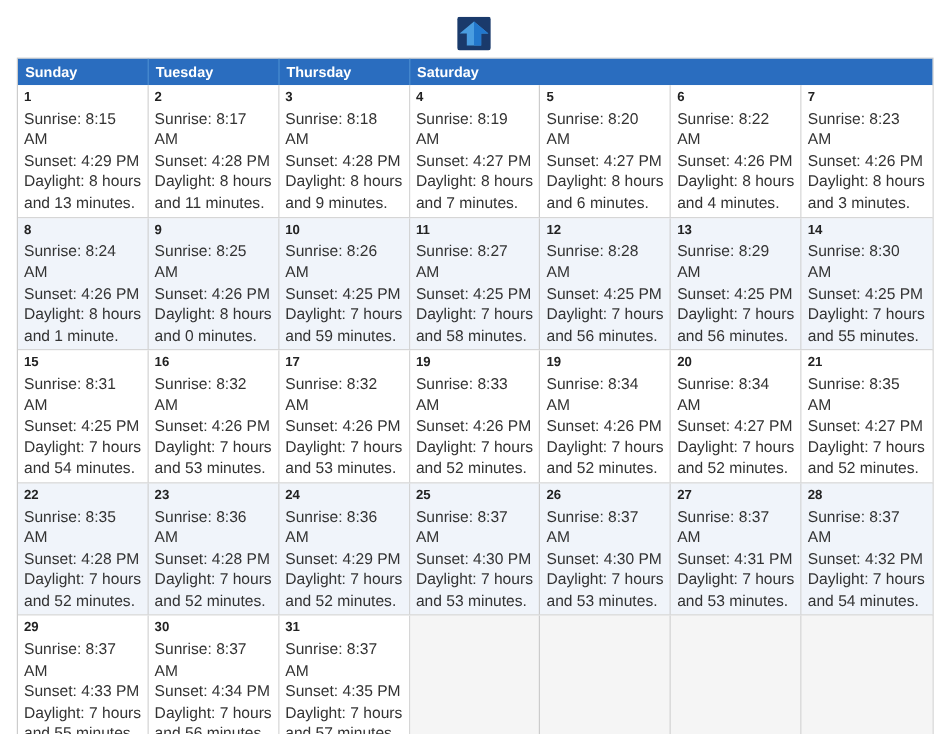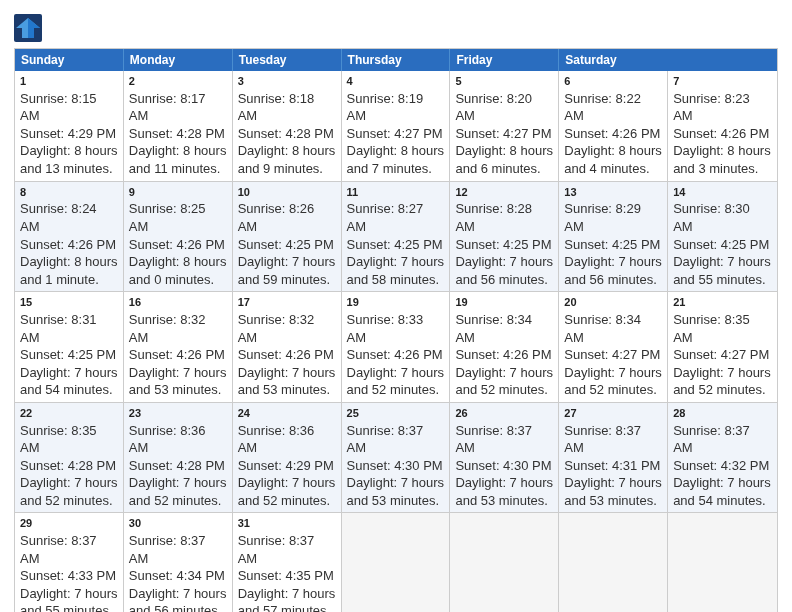--- a/index.html
+++ b/index.html
@@ -9,20 +9,21 @@
       width: 792px;
       height: 612px;
       overflow: hidden;
     }
     .page {
       width: 792px;
       height: 612px;
       padding: 10px 14px 10px 14px;
       display: flex;
       flex-direction: column;
+      align-items: center;
     }
     .header {
       display: flex;
       justify-content: space-between;
       align-items: flex-start;
       margin-bottom: 6px;
     }
     .logo {
       display: flex;
       align-items: center;
@@ -135,24 +136,22 @@
     </div>
     <div class="title-block">
       <div class="month-title"></div>
       <div class="location"></div>
     </div>
   </div>
 
   <div class="calendar">
     <div class="cal-header">
     <div class="cal-header-cell">Sunday</div>
-        <div class="cal-header-cell">Monday</div>
         <div class="cal-header-cell">Tuesday</div>
         <div class="cal-header-cell">Thursday</div>
-        <div class="cal-header-cell">Friday</div>
         <div class="cal-header-cell">Saturday</div>
       </div>
     <div class="cal-body">
     <div class="cal-row">
           <div class="cal-cell">
             <span class="day-num">1</span>
             <div class="day-info">Sunrise: 8:15 AM<br>Sunset: 4:29 PM<br>Daylight: 8 hours<br>and 13 minutes.</div>
           </div>
           <div class="cal-cell">
             <span class="day-num">2</span>

